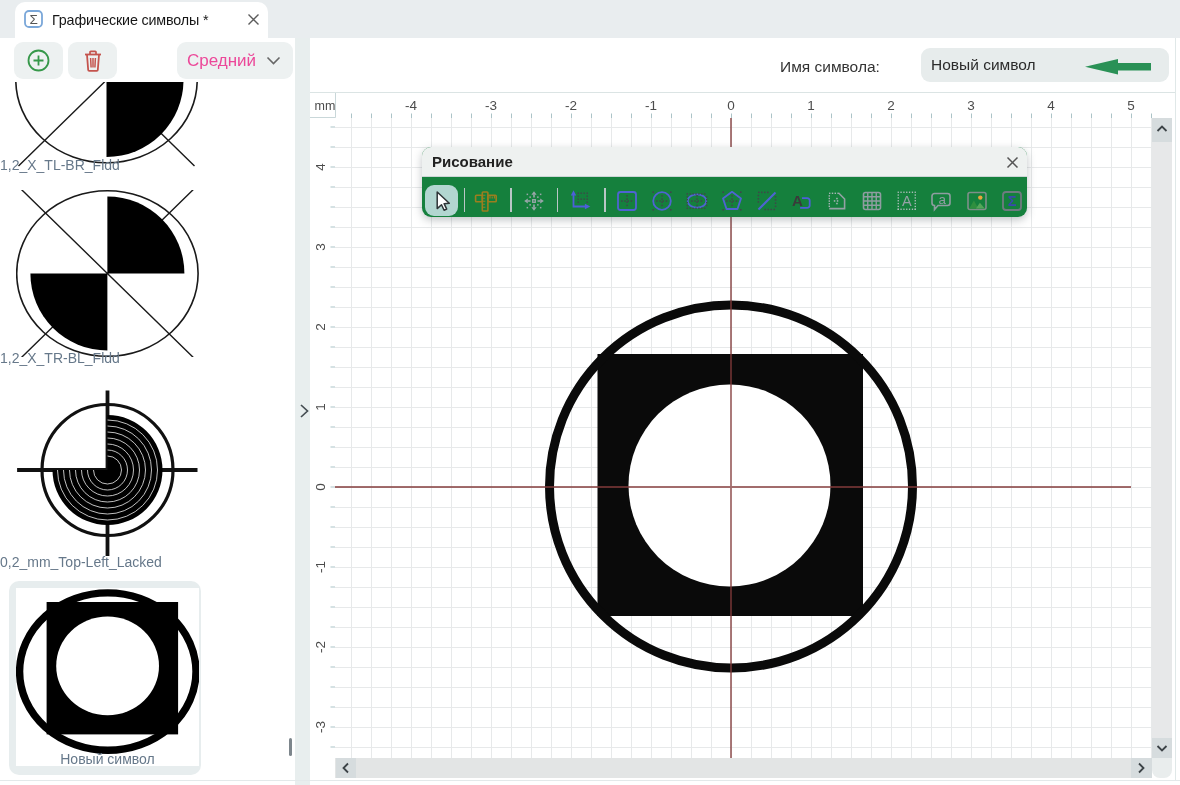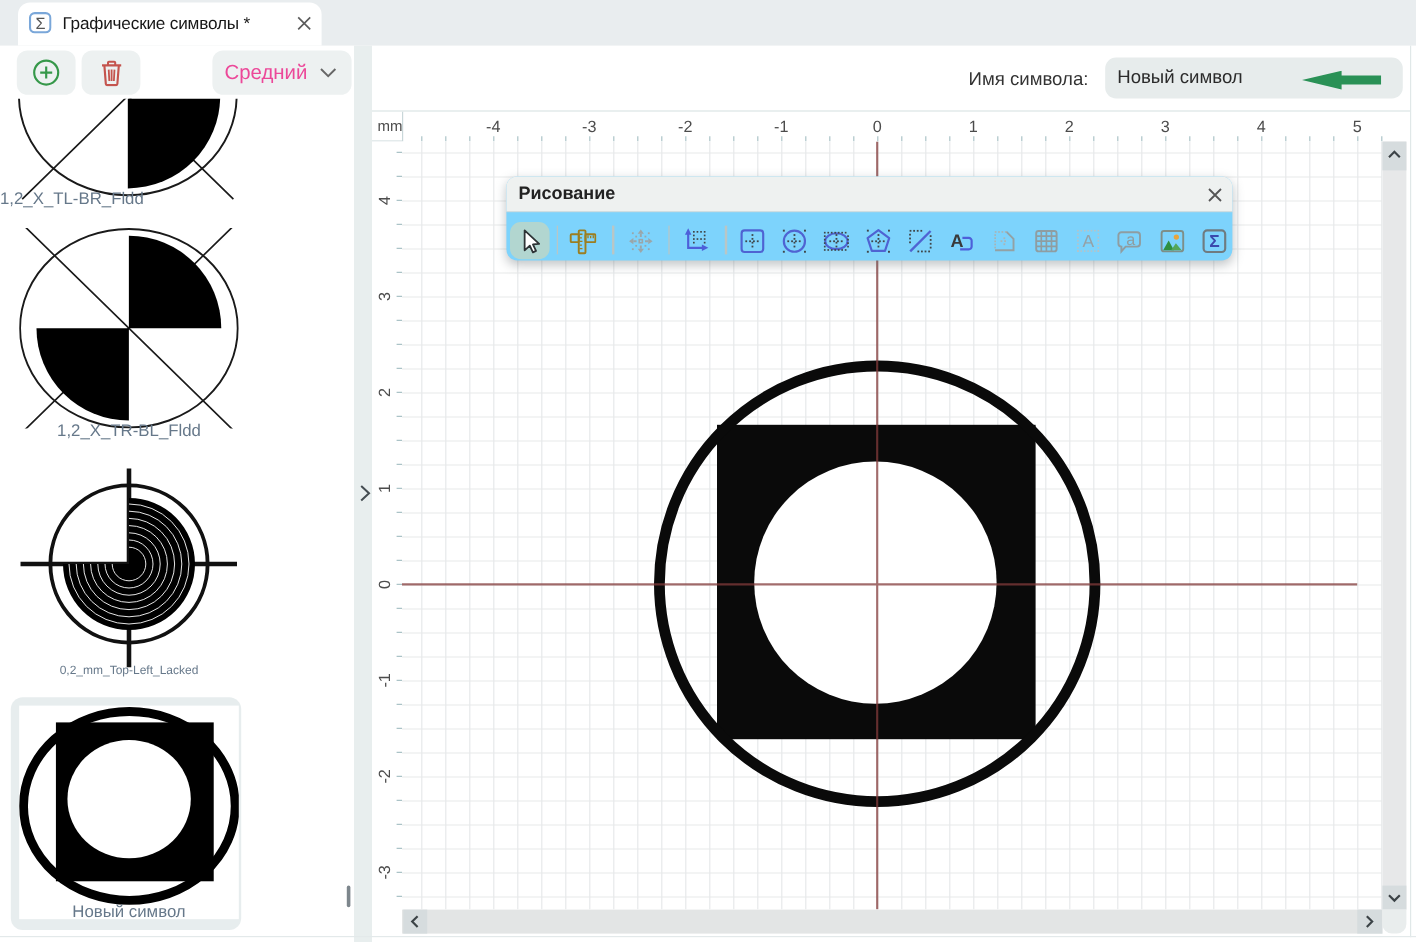--- a/index.html
+++ b/index.html
@@ -72,30 +72,30 @@
           <circle cx="0" cy="0" r="44"></circle>
   <circle cx="0" cy="0" r="50"></circle>
  </g>
 </svg>
 <svg class="abs" style="left:16px;top:506px" width="183" height="178" viewBox="-91.8 -83.6 183 178">
  <rect x="-61.2" y="-69.6" width="131.5" height="132.4" fill="#000"></rect>
  <ellipse cx="-0.2" cy="-5.7" rx="51.4" ry="49.3" fill="#fff"></ellipse>
  <ellipse cx="0" cy="0" rx="88.2" ry="78.7" fill="none" stroke="#000" stroke-width="7.4"></ellipse>
 </svg>
 <div style="position:absolute;left:0;width:215px;text-align:left;font-size:14px;color:#66788a;top:75px">1,2_X_TL-BR_Fldd</div>
-<div style="position:absolute;left:0;width:215px;text-align:center;font-size:14px;color:#66788a;top:268px">1,2_X_TR-BL_Fldd</div>
-<div style="position:absolute;left:0;width:215px;text-align:center;font-size:10px;color:#66788a;top:472px">0,2_mm_Top-Left_Lacked</div>
+<div style="position:absolute;left:0;width:215px;font-size:14px;color:#66788a;top:268px">1,2_X_TR-BL_Fldd</div>
+<div style="position:absolute;left:0;width:215px;text-align:left;font-size:14px;color:#66788a;top:472px">0,2_mm_Top-Left_Lacked</div>
 <div style="position:absolute;left:0;width:215px;text-align:center;font-size:14px;color:#66788a;top:669px">Новый символ</div>
 </div>
 <div class="abs" style="left:289px;top:738px;width:3px;height:18px;background:#7d868c;border-radius:2px"></div>
 <div class="abs" style="left:295px;top:38px;width:15px;height:747px;background:#e8eeee"></div>
 <svg class="abs" style="left:298px;top:403px" width="12" height="16" viewBox="0 0 12 16">
  <path d="M3 2 L9.5 8 L3 14" fill="none" stroke="#454d52" stroke-width="1.7"></path>
 </svg>
-<div class="abs" style="left:780px;top:50px;width:127px;height:34px;line-height:34px;text-align:right;font-size:15.5px;color:#333">Имя символа:</div>
+<div class="abs" style="left:780px;top:50px;width:127px;height:34px;line-height:34px;text-align:left;font-size:15.5px;color:#333">Имя символа:</div>
 <div class="abs" style="left:921px;top:48px;width:248px;height:34px;background:#e7ecec;border-radius:9px"></div>
 <div class="abs" style="left:931px;top:48px;height:34px;line-height:34px;font-size:15.5px;color:#2b2b2b">Новый символ</div>
 <svg class="abs" style="left:1085px;top:59px" width="66" height="16" viewBox="0 0 66 16">
  <polygon points="0,7.75 33,0 33,4 66,4 66,11.5 33,11.5 33,15.5" fill="#2a9156"></polygon>
 </svg>
 <div class="abs" style="left:310px;top:92px;width:865px;height:1px;background:#dbe4e4"></div>
 <svg class="abs" style="left:310px;top:93px" width="865" height="25" viewBox="0 0 865 25">
  <path d="M41.5 20.5V25M61.5 20.5V25M81.5 20.5V25M101.5 20.5V25M121.5 20.5V25M141.5 20.5V25M161.5 20.5V25M181.5 20.5V25M201.5 20.5V25M221.5 20.5V25M241.5 20.5V25M261.5 20.5V25M281.5 20.5V25M301.5 20.5V25M321.5 20.5V25M341.5 20.5V25M361.5 20.5V25M381.5 20.5V25M401.5 20.5V25M421.5 20.5V25M441.5 20.5V25M461.5 20.5V25M481.5 20.5V25M501.5 20.5V25M521.5 20.5V25M541.5 20.5V25M561.5 20.5V25M581.5 20.5V25M601.5 20.5V25M621.5 20.5V25M641.5 20.5V25M661.5 20.5V25M681.5 20.5V25M701.5 20.5V25M721.5 20.5V25M741.5 20.5V25M761.5 20.5V25M781.5 20.5V25M801.5 20.5V25M821.5 20.5V25M841.5 20.5V25" stroke="#abc3c7" stroke-width="1"></path>
  <path d="M25.5 0 V24.5 H0" fill="none" stroke="#c9d7d9" stroke-width="1"></path>
  <g font-size="13.5" fill="#4c4c4c" font-family="Liberation Sans">
@@ -150,21 +150,21 @@
     </svg>
 <div class="abs" style="left:1131px;top:758px;width:21px;height:19.5px;background:#d6dcde"></div>
 <svg class="abs" style="left:1137px;top:762px" width="9" height="12" viewBox="0 0 9 12">
  <path d="M2 1.5 L6.5 6 L2 10.5" fill="none" stroke="#3c4347" stroke-width="1.8"></path>
     </svg>
 <div class="abs" style="left:1152px;top:758px;width:19.5px;height:19.5px;background:#e9eded;border-radius:0 0 8px 8px"></div>
 
 <div class="abs" style="left:1175px;top:38px;width:1px;height:743px;background:#e0e8e8"></div>
 <div class="abs" style="left:0px;top:780px;width:1180px;height:1px;background:#e3e9ea"></div>
 
-<div class="abs" style="left:422px;top:147px;width:605px;height:70px;background:#7dd3fc;border-radius:9px;box-shadow:0 3px 9px rgba(90,100,105,.38)">
+<div class="abs" style="left:422px;top:147px;width:605px;height:70px;background:#15803d;border-radius:9px;box-shadow:0 3px 9px rgba(90,100,105,.38)">
  <div class="abs" style="left:0;top:0;width:605px;height:30px;background:#eef1f0;border-radius:9px 9px 0 0;border-bottom:1px solid #ccd6d6"></div>
  <div class="abs" style="left:10px;top:0;height:30px;line-height:30px;font-size:15px;font-weight:bold;color:#222">Рисование</div>
  <svg class="abs" style="left:584px;top:9px" width="13" height="13" viewBox="0 0 13 13">
   <path d="M1.5 1.5 L11.5 11.5 M11.5 1.5 L1.5 11.5" stroke="#555" stroke-width="1.5"></path>
       </svg>
  <div class="abs" style="left:2.5px;top:38px;width:33px;height:31px;background:#b2d6d0;border-radius:9px"></div>
 </div>
 
 <div class="abs" style="left:463.5px;top:188px;width:1.5px;height:24px;background:#b9c6c6"></div>
     <div class="abs" style="left:510px;top:188px;width:1.5px;height:24px;background:#b9c6c6"></div>

